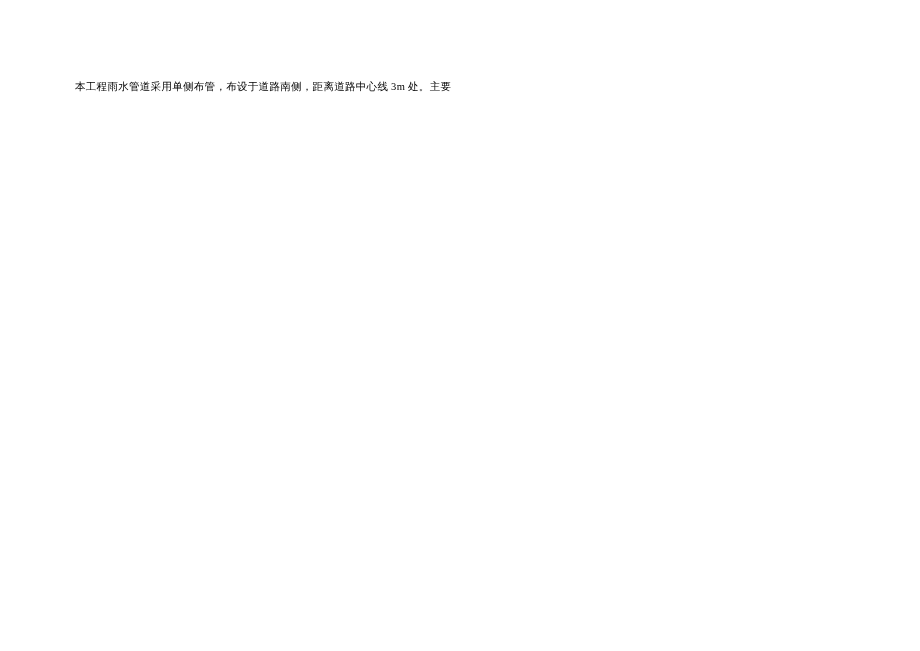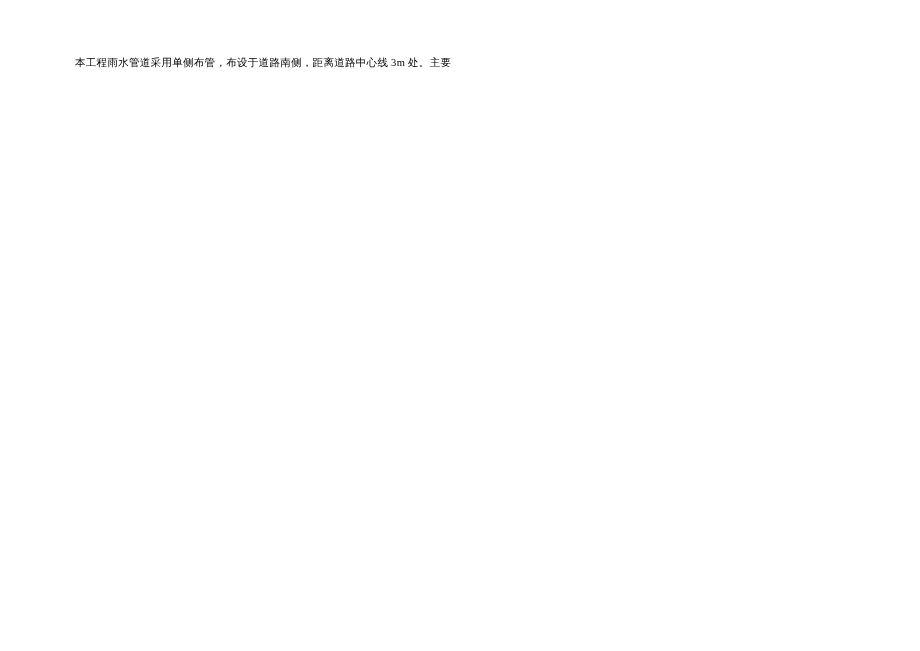--- a/index.html
+++ b/index.html
@@ -10,21 +10,21 @@
     html, body {
       width: 920px;
       height: 651px;
       background: #ffffff;
       font-family: "SimSun", "宋体", serif;
       overflow: hidden;
     }
     .page {
       width: 100%;
       height: 100%;
-      padding: 54px 75px 0 75px;
+      padding: 78px 75px 0 75px;
       position: relative;
     }
     .body-text {
       font-size: 10.5px;
       line-height: 1.8;
       color: #000000;
       letter-spacing: 0.3px;
       text-align: left;
     }
   </style>

